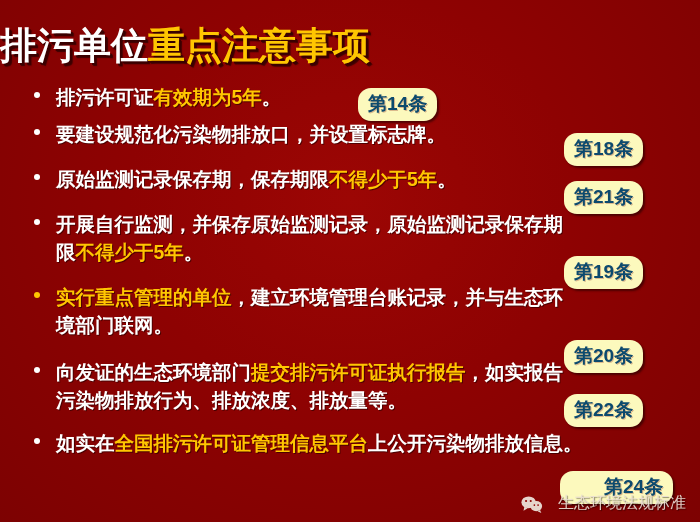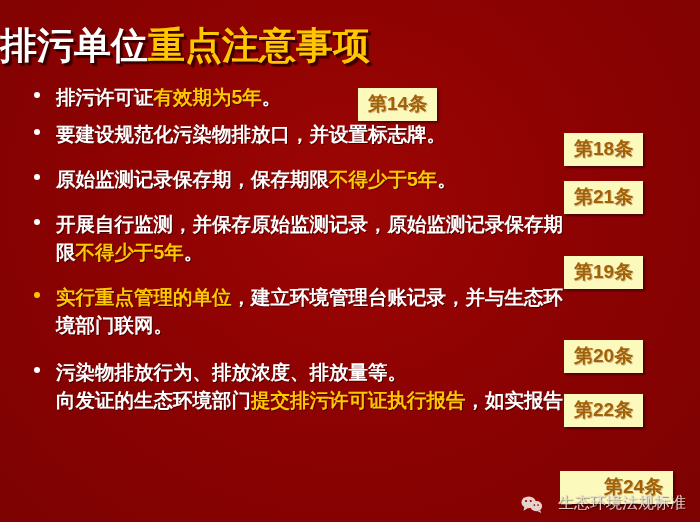--- a/index.html
+++ b/index.html
@@ -64,29 +64,30 @@
   .b3{height:44px;}
   .b4{height:72px;}
   .b5{height:74px;}
   .b6{height:70px;}
   .b7{height:40px;}
 
   
   .badge{
     position:absolute;
     background:#fcf9bd;
-    color:#a16207;
+    color:#0c4a6e;
     font-weight:bold;
     font-size:19px;
     line-height:30px;
     text-align:center;
     padding:1px 10px 2px;
     box-shadow:2px 2px 2px rgba(0,0,0,.45);
     white-space:nowrap;
     text-shadow:1px 1px 0 rgba(120,0,0,.25);
+    border-radius:13px;
   }
   #badge-14{left:358px;top:88px;}
   #badge-18{left:564px;top:133px;}
   #badge-21{left:564px;top:181px;}
   #badge-19{left:564px;top:256px;}
   #badge-20{left:564px;top:340px;}
   #badge-22{left:564px;top:394px;}
   #badge-24{left:560px;top:471px;padding-left:44px;}
 
   
@@ -134,24 +135,28 @@
     </div>
 
     <div class="bullet b5 gold" id="bullet-5">
       <span class="dot"></span>
       <span class="txt"><span class="hl">实行重点管理的单位</span><span>，建立环境管理台账记录，并与生态环</span></span>
       <span class="txt"><span>境部门联网。</span></span>
     </div>
 
     <div class="bullet b6" id="bullet-6">
       <span class="dot"></span>
+      <span class="txt"><span>向发证的生态环境部门</span><span class="hl">提交排污许可证执行报告</span><span>，如实报告</span></span>
       <span class="txt"><span>污染物排放行为、排放浓度、排放量等。</span></span>
-      <span class="txt"><span>向发证的生态环境部门</span><span class="hl">提交排污许可证执行报告</span><span>，如实报告</span></span>
     </div>
 
+    <div class="bullet b7" id="bullet-7">
+      <span class="dot"></span>
+      <span class="txt"><span>如实在</span><span class="hl">全国排污许可证管理信息平台</span><span>上公开污染物排放信息。</span></span>
+    </div>
 
   </div>
 
   <div class="badge" id="badge-14">第14条</div>
   <div class="badge" id="badge-18">第18条</div>
   <div class="badge" id="badge-21">第21条</div>
   <div class="badge" id="badge-19">第19条</div>
   <div class="badge" id="badge-20">第20条</div>
   <div class="badge" id="badge-22">第22条</div>
   <div class="badge" id="badge-24">第24条</div>

